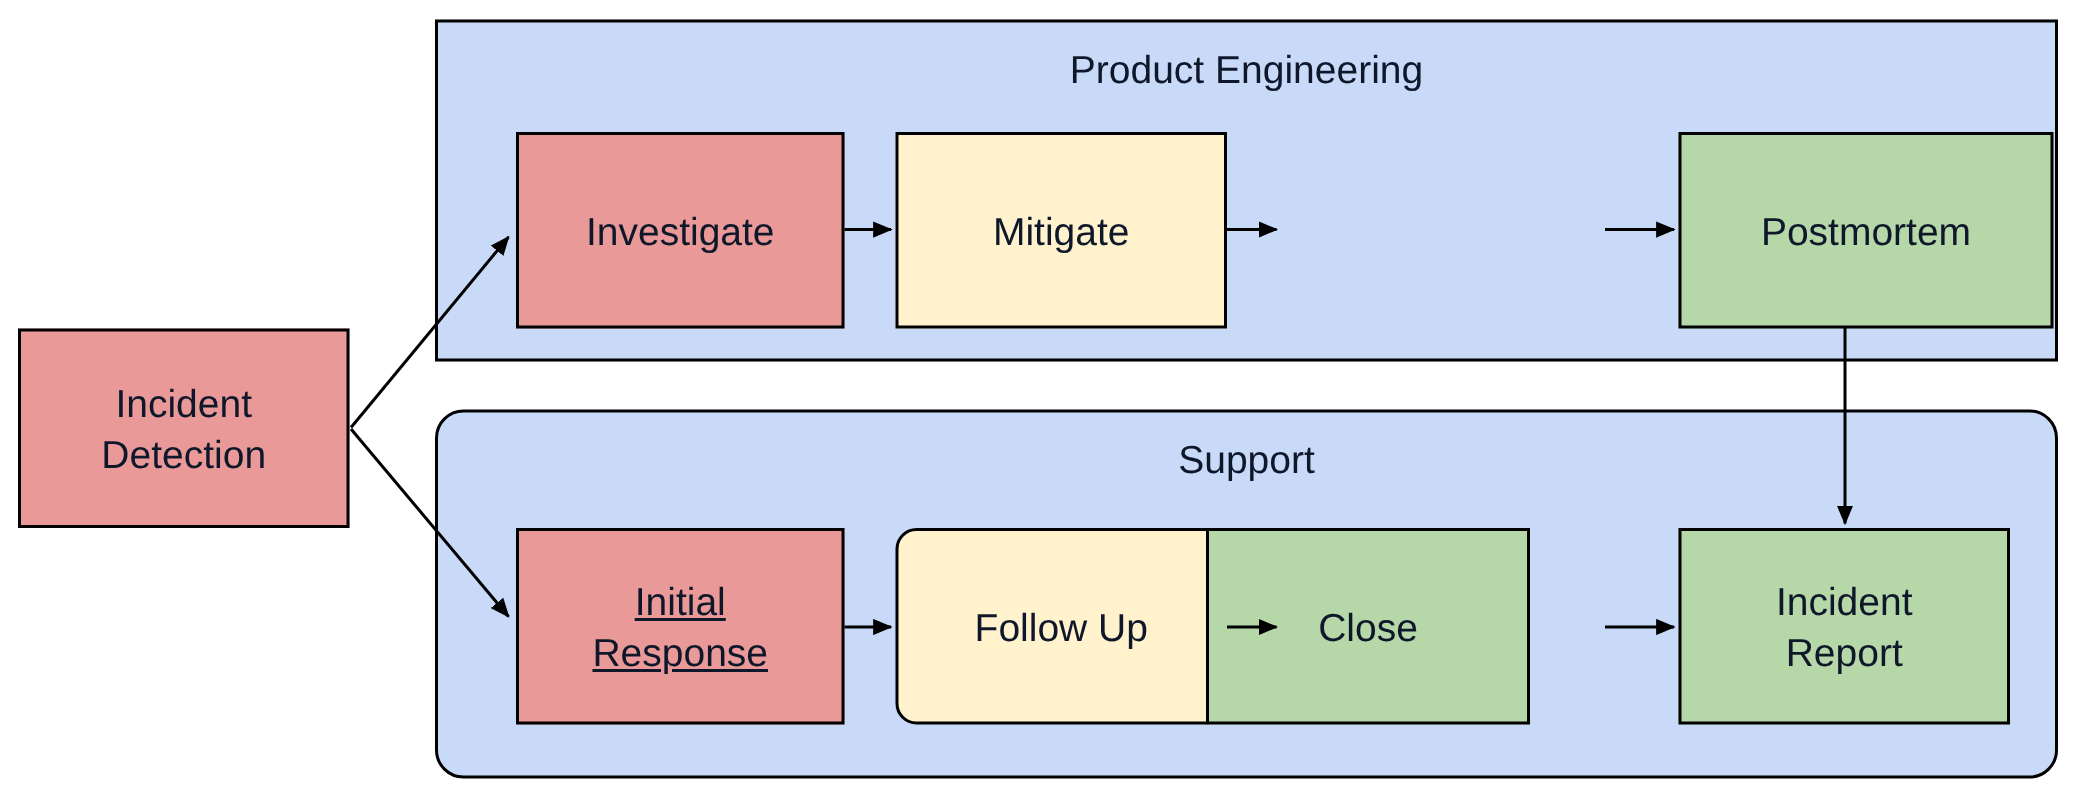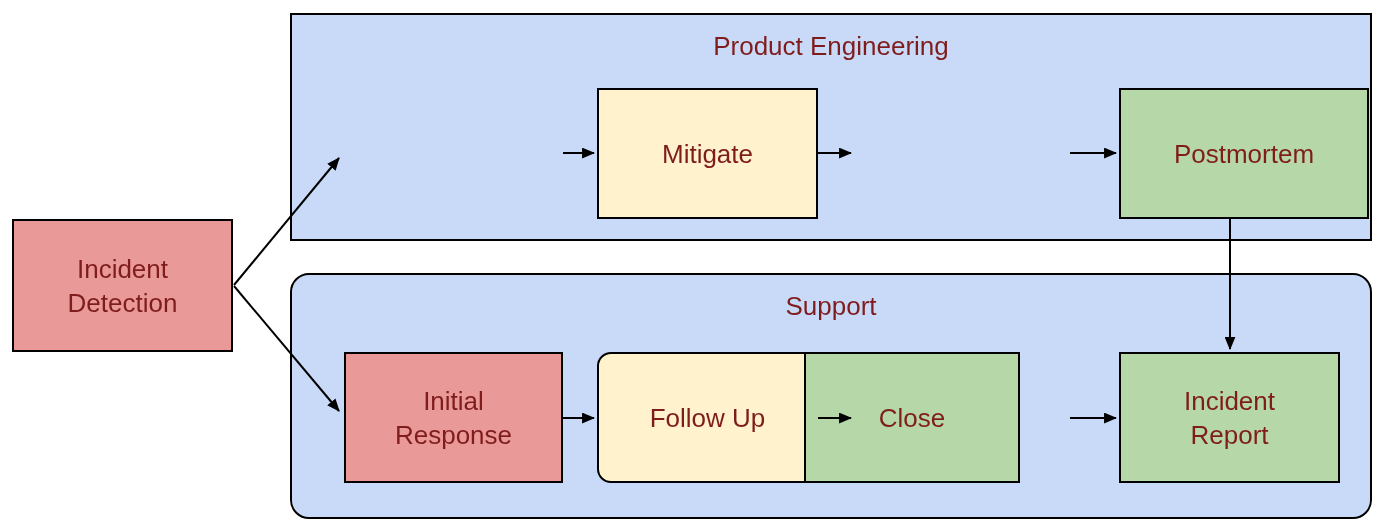--- a/index.html
+++ b/index.html
@@ -1,21 +1,21 @@
 <!DOCTYPE html>
 <html><head>
 <meta charset="utf-8">
 <style>
   html,body{margin:0;padding:0;background:#ffffff;}
   .canvas{
     position:relative;
     width:1386px;height:526px;
     background:#ffffff;
     font-family:"Liberation Sans", sans-serif;
-    color:#7f1d1d;
+    color:#0f172a;
     overflow:hidden;
   }
   .lane{
     position:absolute;
     border:2px solid #000000;
     box-sizing:border-box;
     z-index:1;
   }
   .lane-top{left:290px;top:13px;width:1082px;height:228px;}
   .lane-bottom{left:290px;top:273px;width:1082px;height:246px;border-radius:19px;}
@@ -57,24 +57,25 @@
     <div class="lane-title">Product Engineering</div>
   </div>
 
   <div class="lane lane-bottom" style="background-color: rgb(201, 218, 248);">
     <div class="lane-title">Support</div>
   </div>
 
   <div class="node" style="left: 12px; top: 219px; width: 221px; height: 133px; background-color: rgb(234, 153, 153);">Incident
 Detection</div>
 
+  <div class="node" style="left: 344px; top: 88px; width: 219px; height: 131px; background-color: rgb(234, 153, 153);">Investigate</div>
   <div class="node" style="left: 597px; top: 88px; width: 221px; height: 131px; background-color: rgb(255, 242, 204); text-align: center;">Mitigate</div>
   <div class="node" style="left: 1119px; top: 88px; width: 250px; height: 131px; background-color: rgb(182, 215, 168);">Postmortem</div>
 
-  <div class="node" style="left: 344px; top: 352px; width: 219px; height: 131px; background-color: rgb(234, 153, 153);">Initial
+  <div class="node" style="left: 344px; top: 352px; width: 219px; height: 131px; background-color: rgb(234, 153, 153); text-decoration: underline;">Initial
 Response</div>
   <div class="node" style="left: 597px; top: 352px; width: 221px; height: 131px; background-color: rgb(255, 242, 204); border-radius: 14px;">Follow Up</div>
   <div class="node" style="left: 804px; top: 352px; width: 216px; height: 131px; background-color: rgb(182, 215, 168);">Close</div>
   <div class="node" style="left: 1119px; top: 352px; width: 221px; height: 131px; background-color: rgb(182, 215, 168);">Incident
 Report</div>
 
   <svg class="arrows" viewBox="0 0 1386 526" xmlns="http://www.w3.org/2000/svg">
     <defs>
       <marker id="arrowhead" viewBox="0 0 12 10" refX="11" refY="5" markerWidth="13" markerHeight="11" markerUnits="userSpaceOnUse" orient="auto">
         <path d="M0,0 L12,5 L0,10 Z" fill="#000000"></path>

